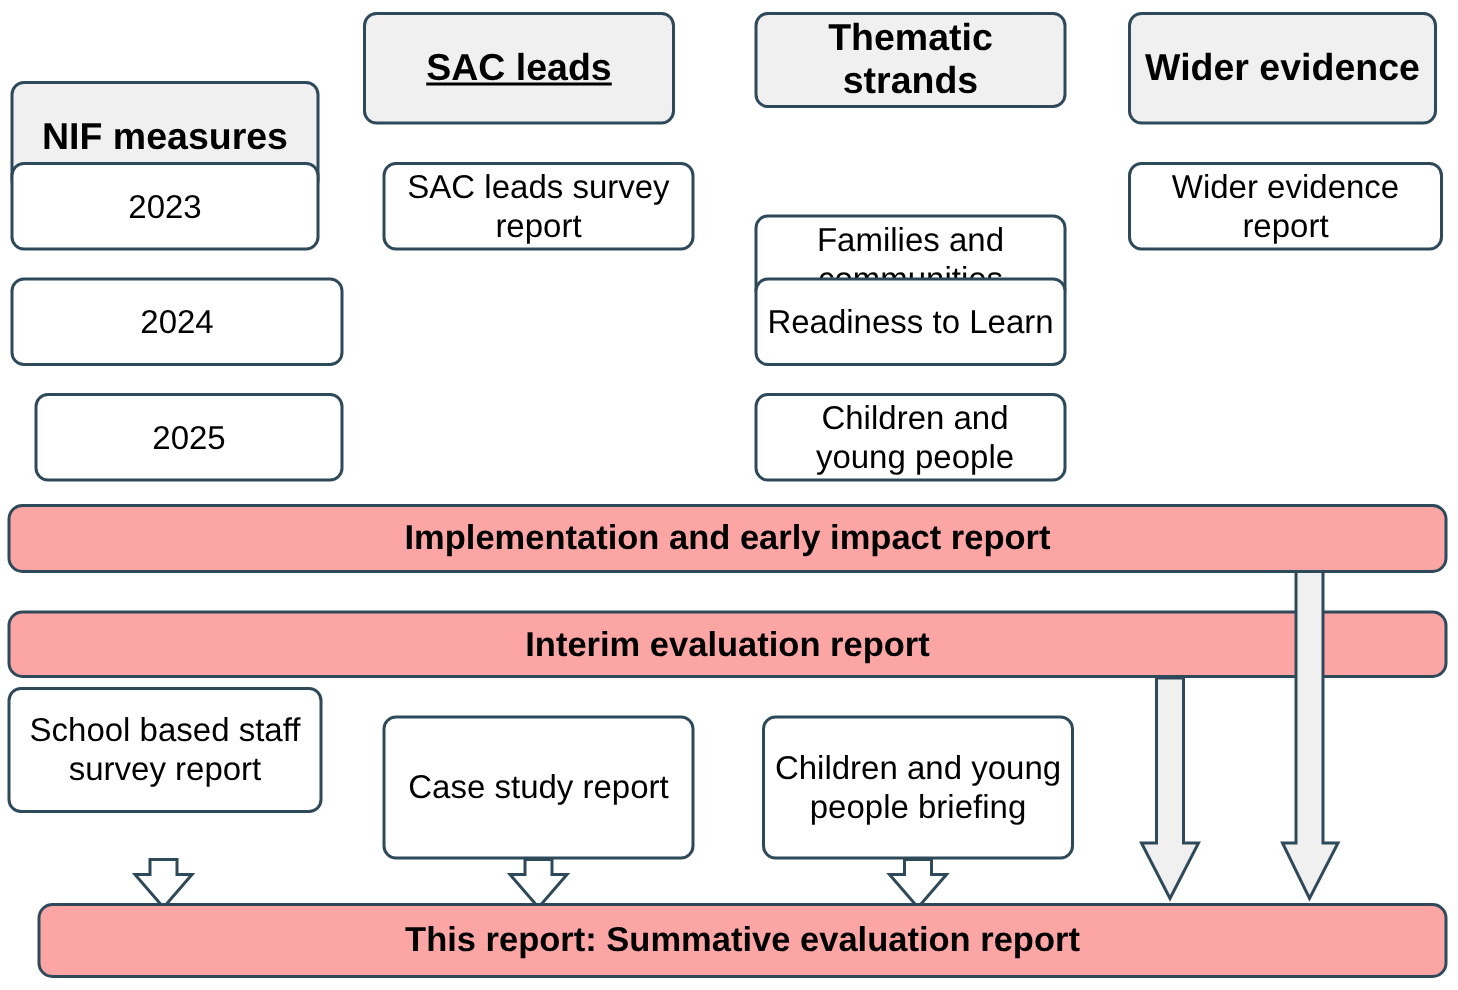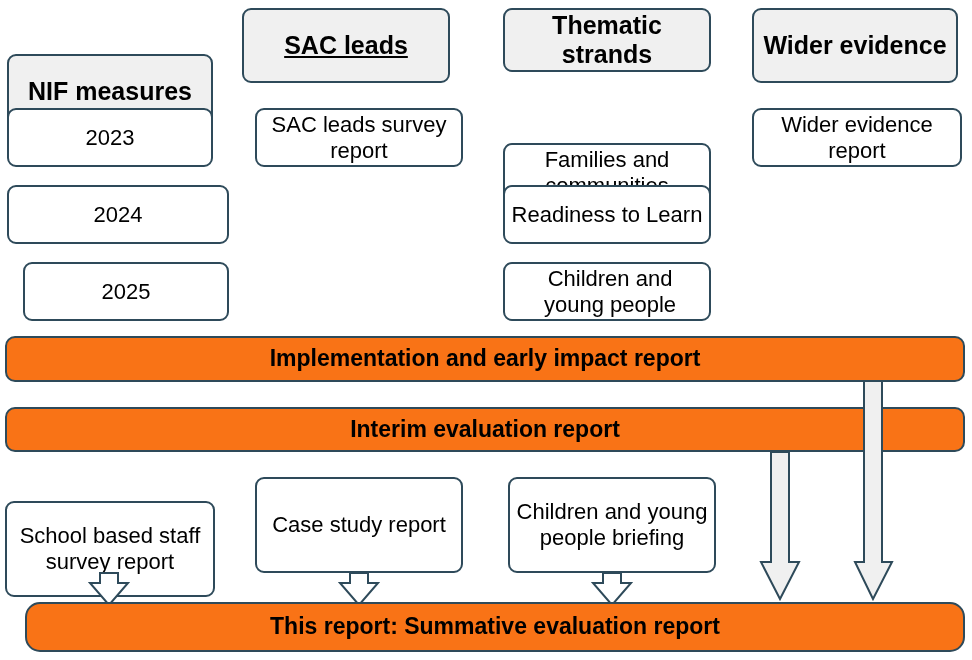--- a/index.html
+++ b/index.html
@@ -35,21 +35,21 @@
     background:#f0f0f0;
     font-weight:bold;
   }
   .plain{
     background:#ffffff;
     font-weight:normal;
   }
   .col-head{font-size:25px;}
   .col-item{font-size:22px;}
   .wide-bar{
-    background:#f97316;
+    background:#fca5a5;
     font-weight:bold;
     font-size:23px;
     border-radius:10px;
   }
   .bottom-item{font-size:22px;}
   svg.arrows{
     position:absolute;
     left:0;top:0;
     width:972px;height:660px;
     pointer-events:none;
@@ -108,21 +108,21 @@
     <span>Wider evidence report</span>
   </div>
 
   <div class="node wide-bar" style="left:5px;top:336px;width:960px;height:46px;">
     <span>Implementation and early impact report</span>
   </div>
   <div class="node wide-bar" style="left:5px;top:407px;width:960px;height:45px;">
     <span>Interim evaluation report</span>
   </div>
 
-  <div class="node plain bottom-item" style="left:5px;top:501px;width:210px;height:96px;">
+  <div class="node plain bottom-item" style="left:5px;top:458px;width:210px;height:84px;">
     <span>School based staff survey report</span>
   </div>
   <div class="node plain bottom-item" style="left:255px;top:477px;width:208px;height:96px;">
     <span>Case study report</span>
   </div>
   <div class="node plain bottom-item" style="left:508px;top:477px;width:208px;height:96px;">
     <span>Children and young people briefing</span>
   </div>
 
   <svg class="arrows" viewBox="0 0 972 660">
@@ -131,17 +131,17 @@
 
     <polygon class="arrow-shape" points="771,452 789,452 789,562 799,562 780,599 761,562 771,562"></polygon>
 
     <polygon class="arrow-shape white" points="100,573 118,573 118,583 128,583 109,605 90,583 100,583"></polygon>
 
     <polygon class="arrow-shape white" points="350,573 368,573 368,583 378,583 359,605 340,583 350,583"></polygon>
 
     <polygon class="arrow-shape white" points="603,573 621,573 621,583 631,583 612,605 593,583 603,583"></polygon>
   </svg>
 
-  <div class="node wide-bar" style="left:25px;top:602px;width:940px;height:50px;border-radius:15px;">
+  <div class="node wide-bar" style="left:25px;top:602px;width:940px;height:50px;">
     <span>This report: Summative evaluation report</span>
   </div>
 
 </div>
 
 </body></html>

